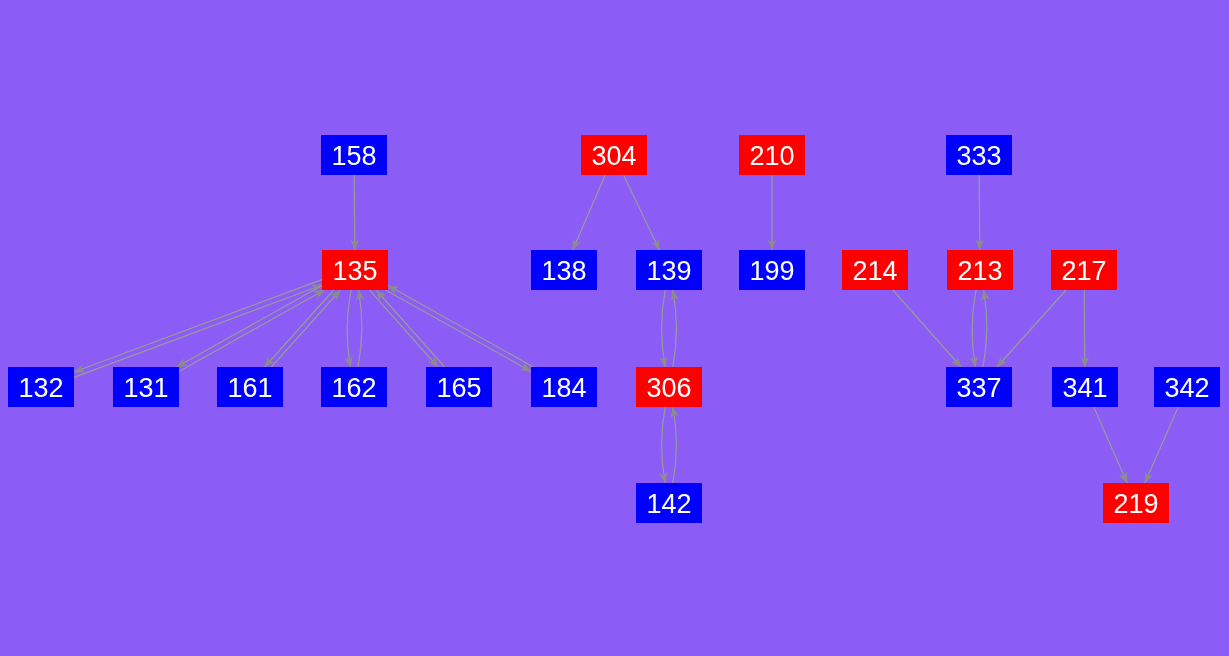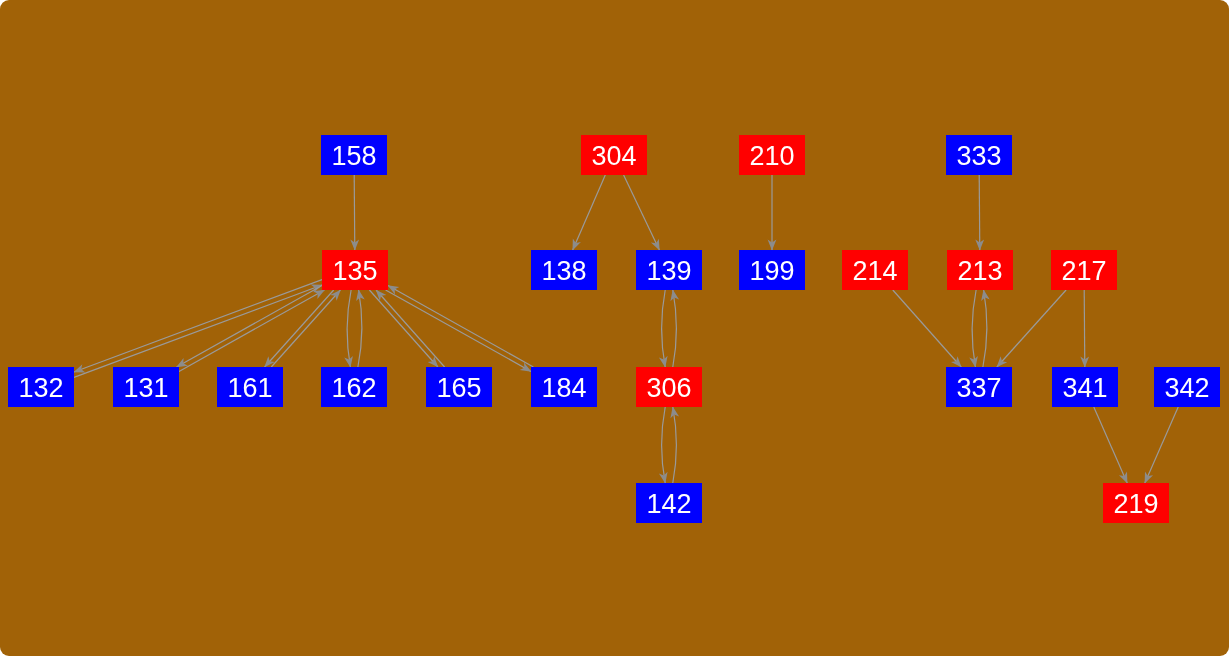--- a/index.html
+++ b/index.html
@@ -4,23 +4,22 @@
 <style>
   html, body {
     margin: 0;
     padding: 0;
     background: #ffffff;
   }
   .canvas-wrap {
     position: relative;
     width: 1229px;
     height: 656px;
-    background: #a16207;
+    background: #8b5cf6;
     overflow: hidden;
-    border-radius: 9px;
   }
   svg { display: block; }
   .edge-path {
     fill: none;
     stroke: #9a9a9a;
     stroke-width: 1.2;
   }
   .node-box {
     stroke: none;
   }

